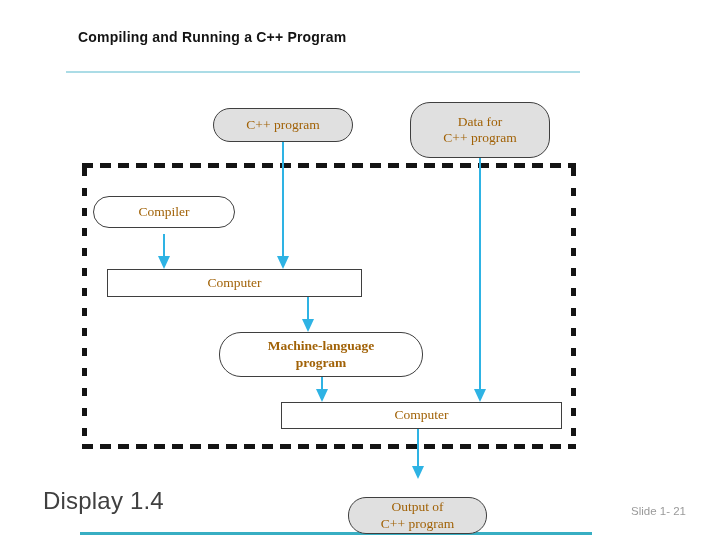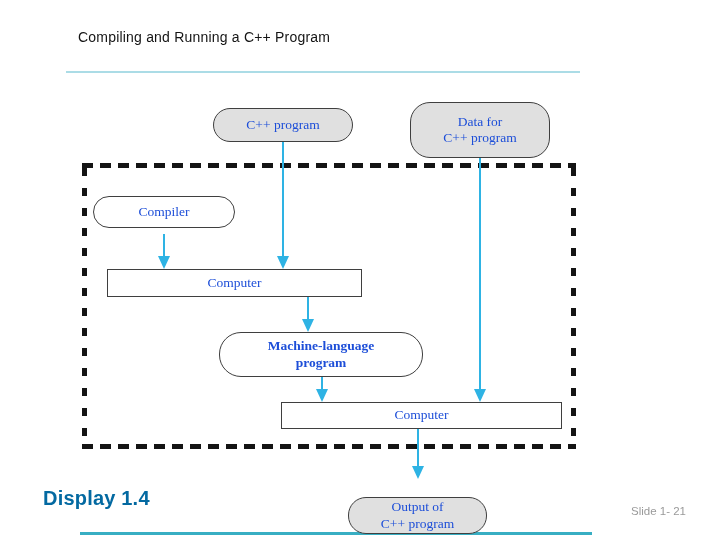--- a/index.html
+++ b/index.html
@@ -3,32 +3,32 @@
 <meta charset="utf-8">
 <style>
   html,body{margin:0;padding:0;background:#fff;}
   .slide{
     position:relative;width:720px;height:540px;background:#ffffff;overflow:hidden;
     font-family:"Liberation Sans",sans-serif;
   }
   
   .title{
     position:absolute;left:78px;top:29px;
-    font-weight:normal;font-size:14px;line-height:16.5px;color:#141414;letter-spacing:.2px;
+    font-weight:bold;font-size:14px;line-height:16.5px;color:#141414;letter-spacing:.2px;
   }
   .title .l2{margin-left:2px;}
   .rule{position:absolute;}
   .top-rule{left:66px;top:71px;width:514px;height:2px;background:#abdce6;}
   .bottom-rule{left:80px;top:532px;width:512px;height:2.5px;background:#38aec3;}
   
   .node{
     position:absolute;box-sizing:border-box;
     display:flex;flex-direction:column;align-items:center;justify-content:center;
     border:1.3px solid #3f3f3f;background:#ffffff;
-    font-family:"Liberation Serif",serif;font-size:13.5px;line-height:16.5px;color:#1d4ed8;
+    font-family:"Liberation Serif",serif;font-size:13.5px;line-height:16.5px;color:#a16207;
     text-align:left;z-index:3;
   }
   .gray{background:#e0e0e0;}
   .pill-cpp      {left:213px;top:108px;width:140px;height:34px;border-radius:17px;}
   .pill-data     {left:410px;top:102px;width:140px;height:56px;border-radius:20px;}
   .pill-compiler {left:93px; top:196px;width:142px;height:32px;border-radius:19px;}
   .rect-comp1    {left:107px;top:269px;width:255px;height:28px;border-radius:0;}
   .pill-ml       {left:219px;top:332px;width:204px;height:45px;border-radius:22px;font-weight:bold;}
   .rect-comp2    {left:281px;top:402px;width:281px;height:27px;border-radius:0;}
   .pill-output   {left:348px;top:483px;width:139px;height:37px;border-radius:18px;margin-top:14px;}
@@ -49,21 +49,21 @@
   .arrow .head{position:absolute;left:0;bottom:0;width:0;height:0;
                border-left:6px solid transparent;border-right:6px solid transparent;
                border-top:13px solid #2eb3e4;}
   .ar-a{left:158px;top:234px;height:35px;}
   .ar-b{left:277px;top:142px;height:127px;}
   .ar-c{left:302px;top:297px;height:35px;}
   .ar-d{left:316px;top:377px;height:25px;}
   .ar-e{left:474px;top:147px;height:255px;}
   .ar-f{left:412px;top:429px;height:50px;}
   
-  .caption{position:absolute;left:43px;top:487px;font-size:20px;color:#0369a1;letter-spacing:.2px;font-weight:bold;}
+  .caption{position:absolute;left:43px;top:487px;font-size:24px;color:#404040;letter-spacing:.2px;}
   .page-num{position:absolute;left:623px;top:505px;font-size:11.5px;color:#9a9a9a;margin-left:8px;}
 </style>
 </head>
 <body>
 
 <div class="slide">
 
   <div class="title">
     <div class="l1">Compiling and Running a C++ Program</div>
   </div>

